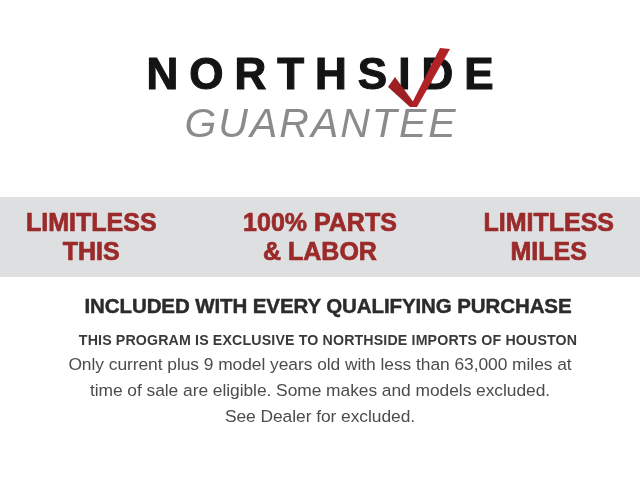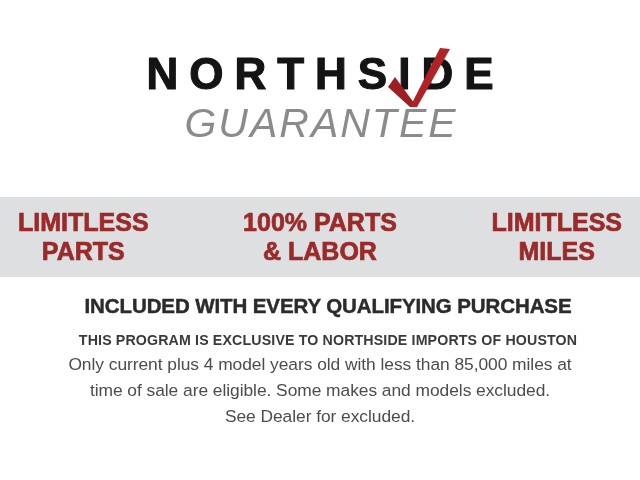--- a/index.html
+++ b/index.html
@@ -72,21 +72,21 @@
     position: absolute;
     left: 0;
     top: 197px;
     width: 640px;
     height: 80px;
     background: #dedfe1;
     display: flex;
     align-items: center;
     justify-content: space-between;
     box-sizing: border-box;
-    padding: 0 18px;
+    padding: 0 26px;
   }
   .feature-col {
     flex: 0 0 auto;
     text-align: center;
     color: #9b2a2a;
     font-weight: 700;
     font-size: 25px;
     line-height: 1.16;
     letter-spacing: 0px;
     white-space: nowrap;
@@ -155,37 +155,37 @@
   <div id="wordmark-secondary-wrap">
     <span id="wordmark-secondary">GUARANTEE</span>
   </div>
 
 </div>
 
 <div id="feature-band">
 
   <div class="feature-col">
     <span class="line1">LIMITLESS</span>
-    <span class="line2">PARTS</span>
+    <span class="line2">THIS</span>
   </div>
 
   <div class="feature-col">
     <span class="line1">100% PARTS</span>
     <span class="line2">&amp; LABOR</span>
   </div>
 
   <div class="feature-col">
     <span class="line1">LIMITLESS</span>
     <span class="line2">MILES</span>
   </div>
 
 </div>
 
 <div id="headline-block">
   <div id="headline-main">INCLUDED WITH EVERY QUALIFYING PURCHASE</div>
   <div id="headline-sub">THIS PROGRAM IS EXCLUSIVE TO NORTHSIDE IMPORTS OF HOUSTON</div>
 </div>
 
 <div id="fineprint-block">
-  <div class="fineprint-line">Only current plus 4 model years old with less than 85,000 miles at</div>
+  <div class="fineprint-line">Only current plus 9 model years old with less than 63,000 miles at</div>
   <div class="fineprint-line">time of sale are eligible. Some makes and models excluded.</div>
   <div class="fineprint-line">See Dealer for excluded.</div>
 </div>
 
 </body></html>

